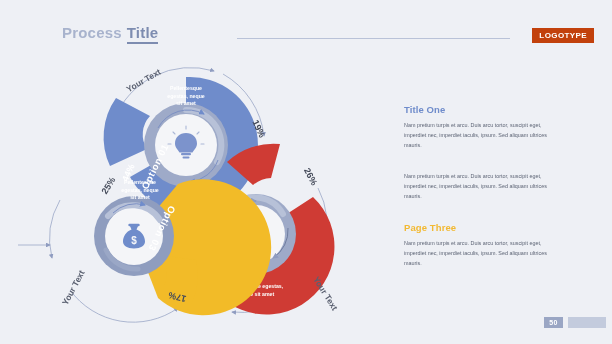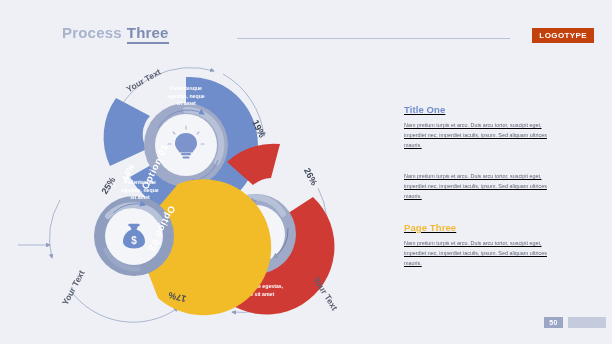--- a/index.html
+++ b/index.html
@@ -17,21 +17,21 @@
   .title-wrap{display:flex;align-items:baseline;gap:5px;float:left;}
   .t-light{font-size:15px;font-weight:bold;color:#a8b3cd;letter-spacing:.2px;}
   .t-dark{font-size:15px;font-weight:bold;color:#7d8cb0;letter-spacing:.2px;
           border-bottom:2px solid #7d8cb0;padding-bottom:1px;}
   .head-rule{position:absolute;left:175px;top:14px;right:92px;height:1px;background:#b9c2d8;}
   .logotype{position:absolute;right:8px;top:4px;background:#c2410c;color:#fff;
             font-size:8px;font-weight:bold;letter-spacing:.4px;padding:3px 7px;}
 
   
   .texts{position:absolute;left:404px;top:104px;width:150px;}
-  .blk{margin-bottom:21px;text-decoration:underline;}
+  .blk{margin-bottom:21px;}
   .blk h3{margin:0 0 5px 0;font-size:9.5px;font-weight:bold;letter-spacing:.1px;}
   .blk p{margin:0;font-size:5.4px;line-height:1.85;color:#5d6475;}
   .c-blue{color:#6f8ccb;} .c-red{color:#e0524a;} .c-yellow{color:#f2b933;}
 
   
   .diagram{position:absolute;left:18px;top:50px;width:370px;height:290px;}
   .diagram svg{display:block;}
 
   .lbl{font-family:"Liberation Sans",sans-serif;font-weight:bold;fill:#5a6070;}
   .lbl-pct{font-size:9px;fill:#454b5a;}
@@ -46,21 +46,21 @@
   .footbar{position:absolute;right:6px;bottom:16px;width:38px;height:11px;background:#c3cbdd;}
 </style>
 </head>
 <body>
 
 <div class="slide">
 
   <div class="header">
     <div class="title-wrap">
       <span class="t-light">Process</span>
-      <span class="t-dark">Three</span>
+      <span class="t-dark">Title</span>
     </div>
     <div class="head-rule"></div>
     <div class="logotype">LOGOTYPE</div>
   </div>
 
   <div class="diagram">
     <svg width="370" height="290" viewBox="0 0 370 290" xmlns="http://www.w3.org/2000/svg">
       <defs>
         <marker id="ah" markerWidth="6" markerHeight="6" refX="5" refY="3" orient="auto">
           <path d="M0,0 L6,3 L0,6 z" fill="#8f9cc0"></path>

